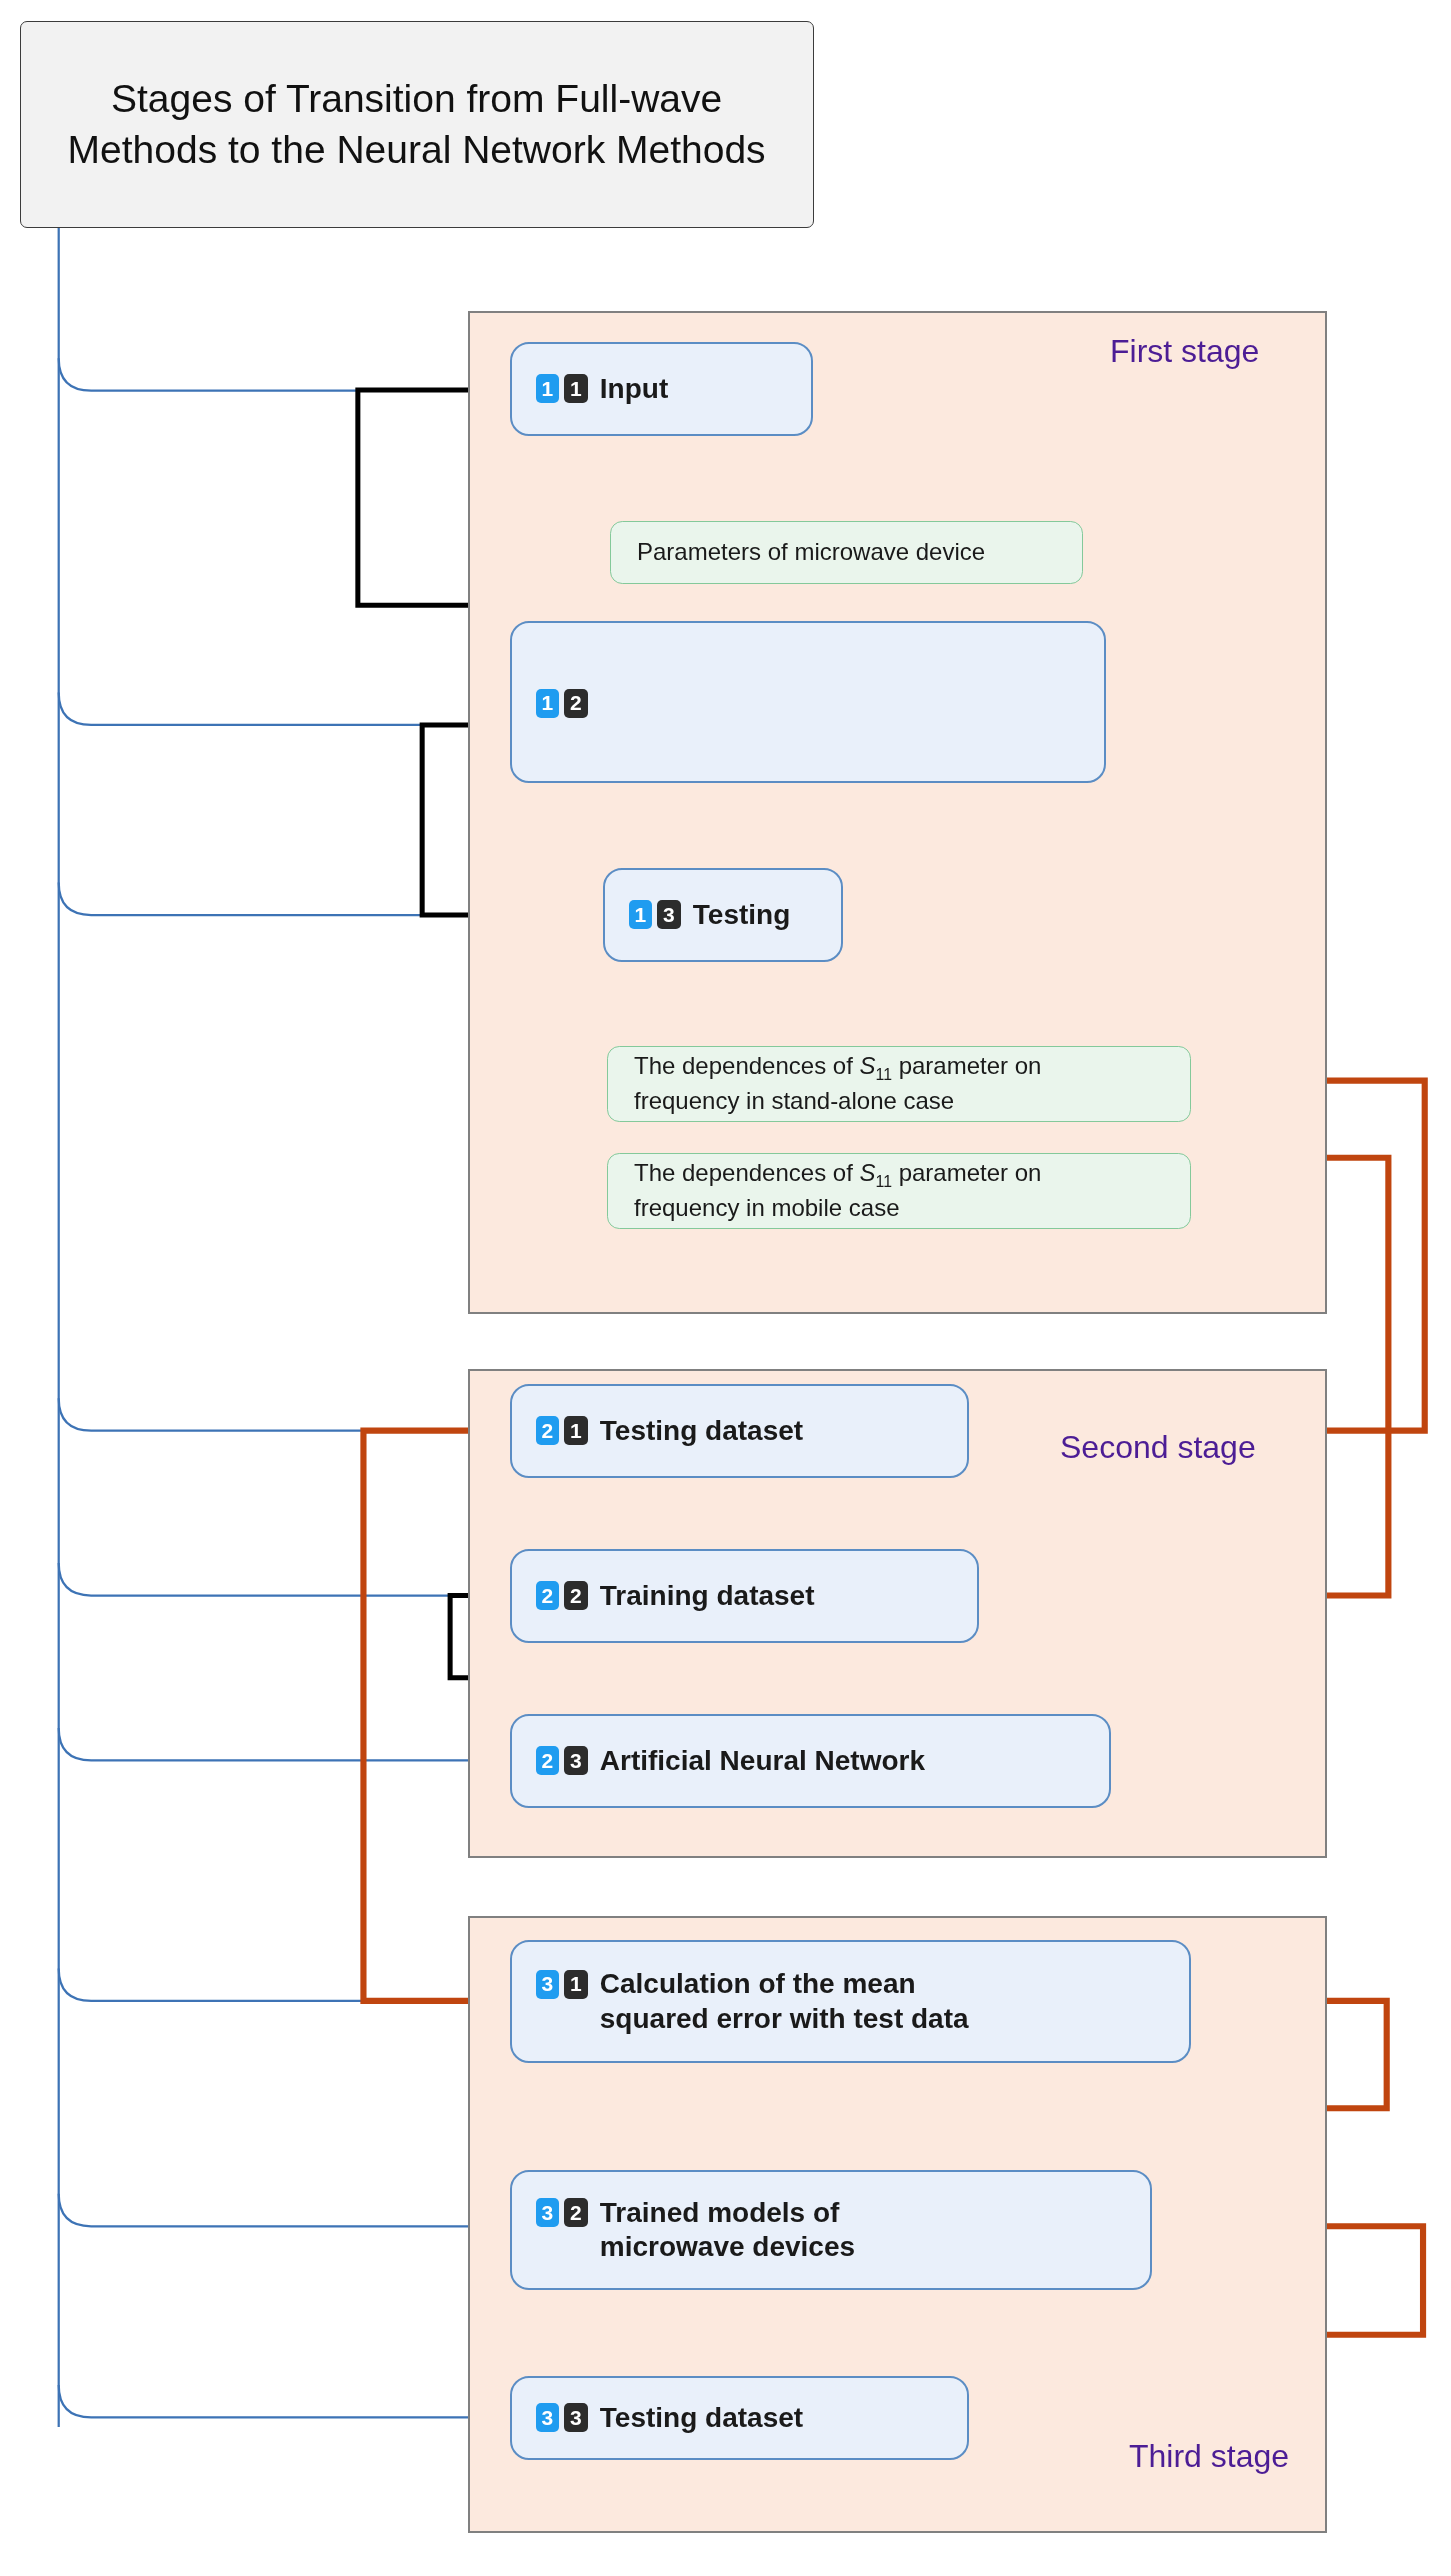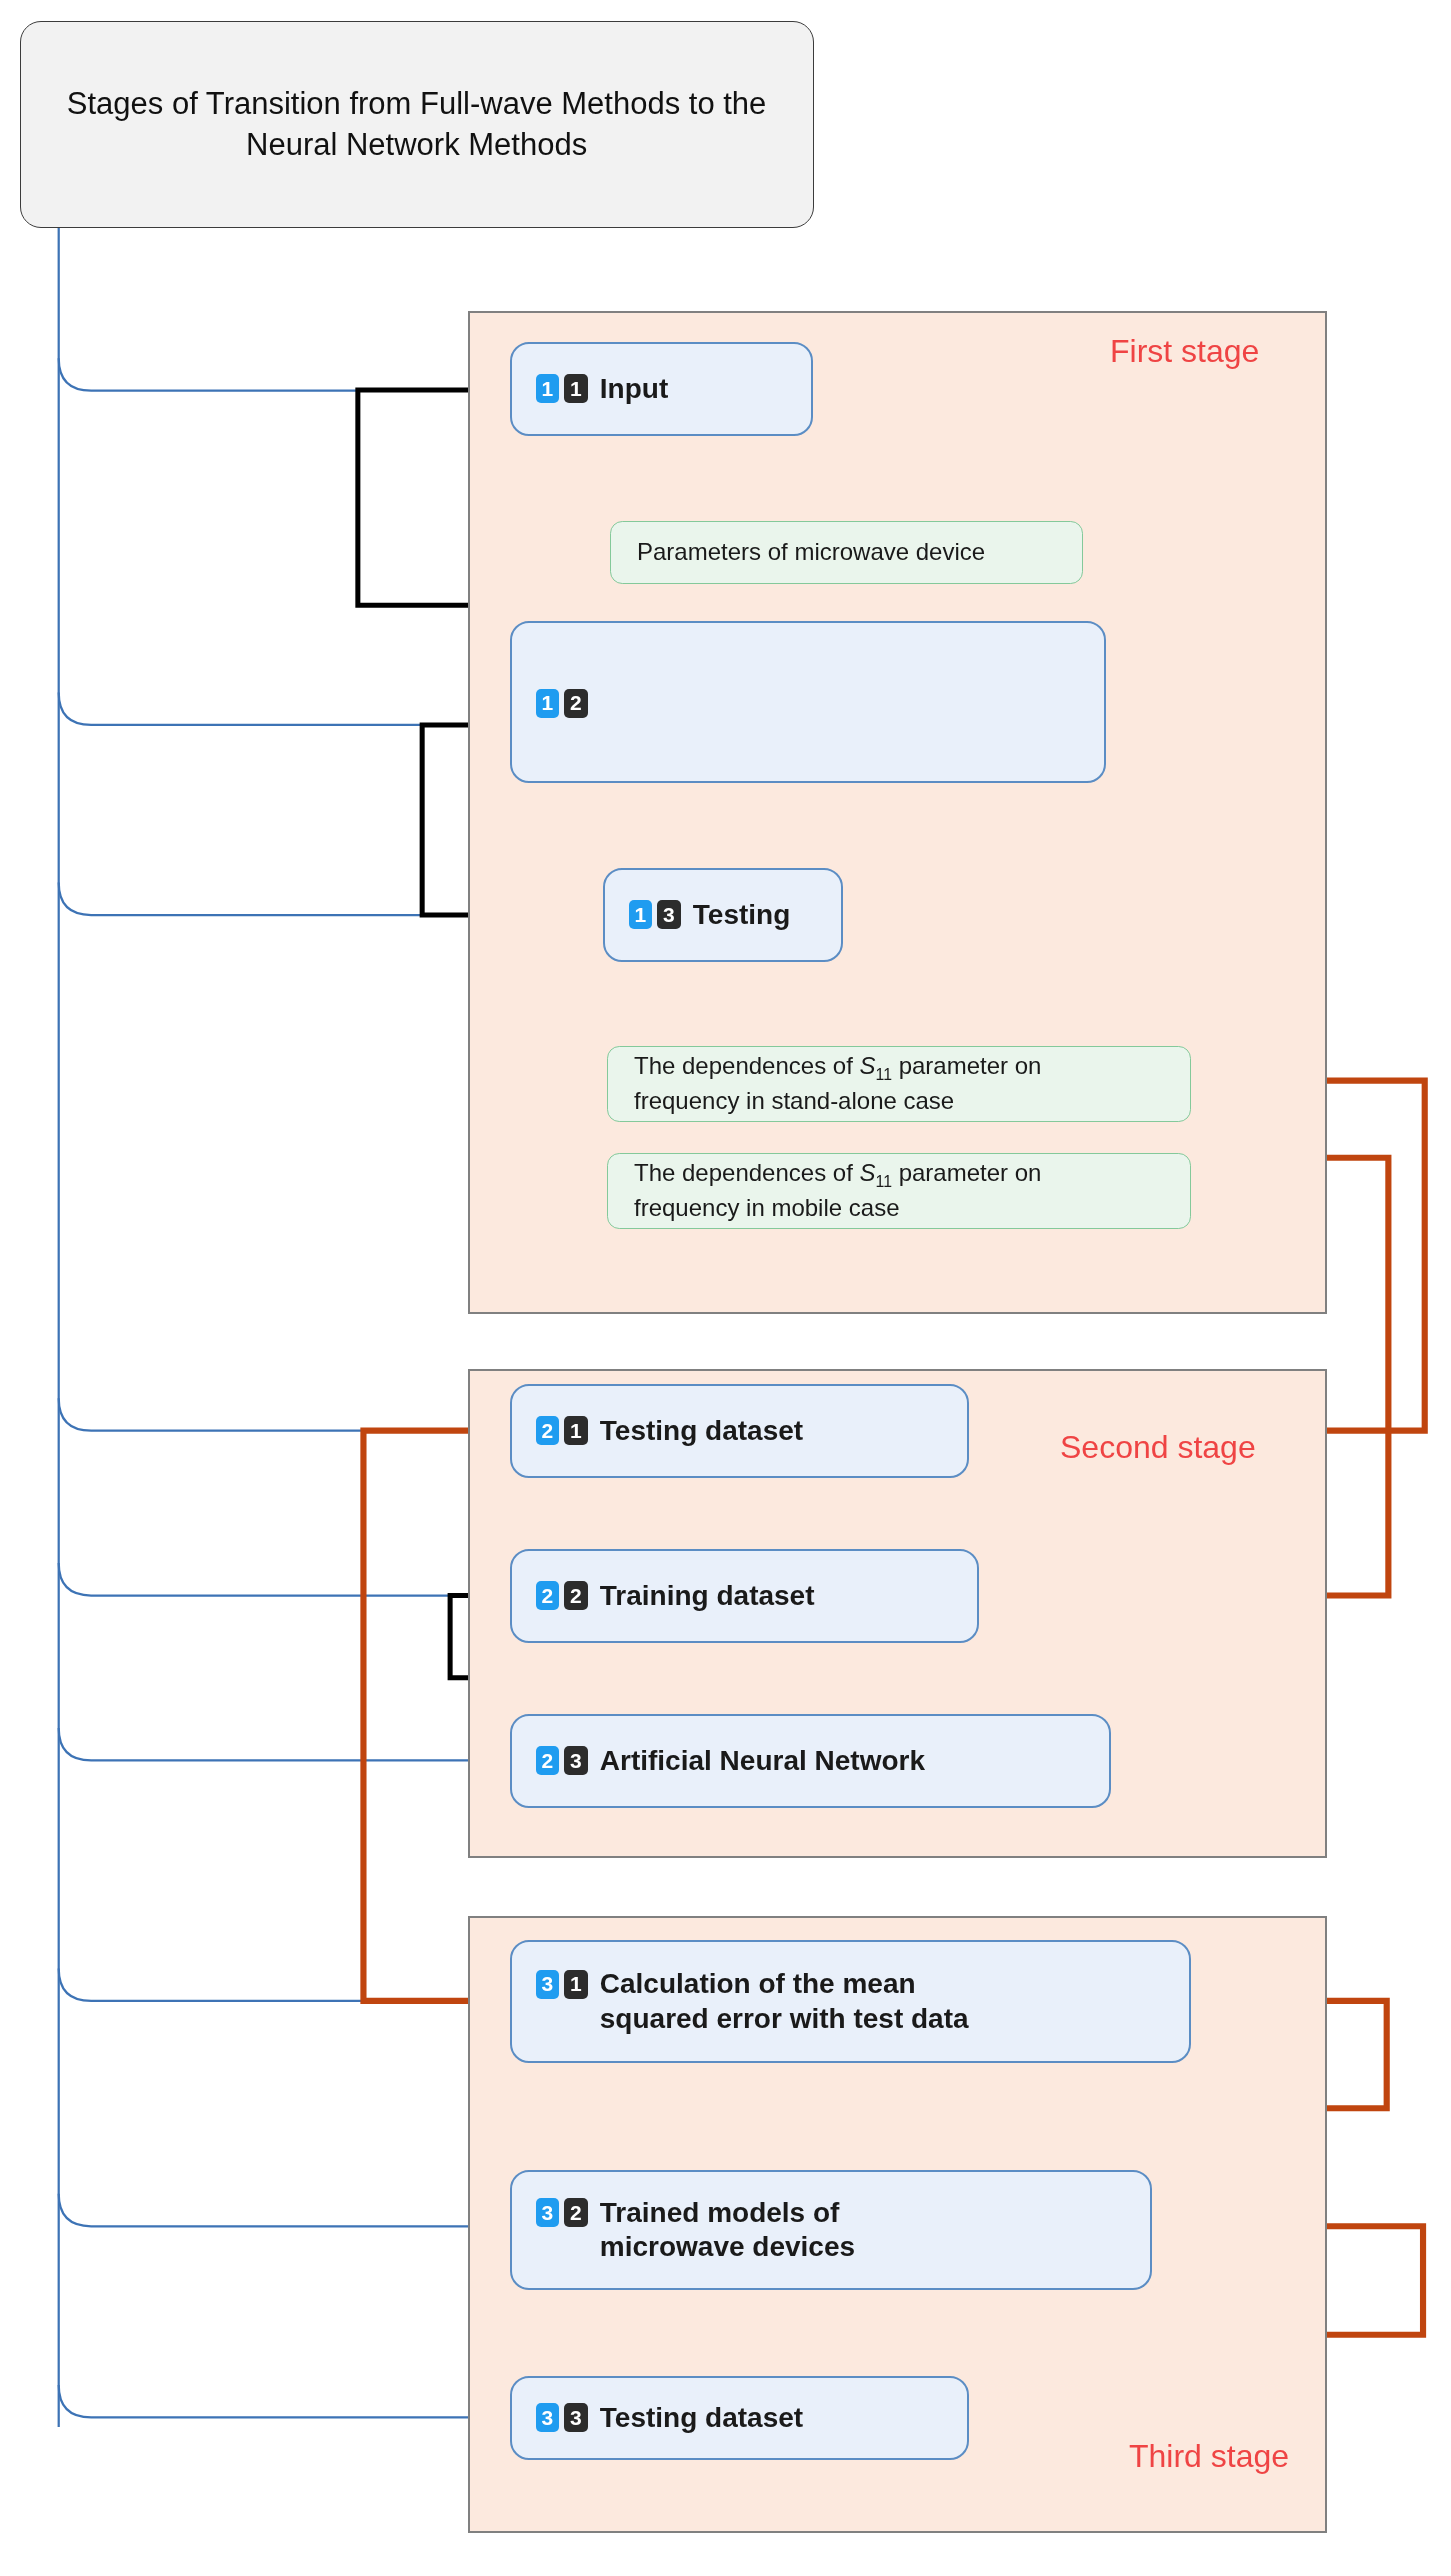--- a/index.html
+++ b/index.html
@@ -1,27 +1,27 @@
 <!DOCTYPE html>
 <html style="font-size:9px"><head>
 <meta charset="utf-8">
 <style>
   html,body{margin:0;padding:0;background:#ffffff;}
   body{font-family:"Liberation Sans", sans-serif;}
   #root{position:relative;width:1451px;height:2576px;background:#fff;overflow:hidden;}
   #wires{position:absolute;left:0;top:0;width:1451px;height:2576px;}
 
   .stage{position:absolute;background:#FCE9DE;border:2.8px solid #808080;box-sizing:border-box;}
-  .stage-label{position:absolute;font-size:32px;color:#ef4444;white-space:nowrap;
+  .stage-label{position:absolute;font-size:32px;color:#4c1d95;white-space:nowrap;
                 font-family:"Liberation Sans", sans-serif;}
 
   .title-box{position:absolute;background:#F2F2F2;border:1.7px solid #3C3C3C;
-             border-radius:21px;box-sizing:border-box;
+             border-radius:7px;box-sizing:border-box;
              display:flex;align-items:center;justify-content:center;text-align:center;
-             font-size:31px;line-height:1.3;color:#111;padding:6.7px 15.7px;}
+             font-size:39px;line-height:1.3;color:#111;padding:6.7px 15.7px;}
 
   .node{position:absolute;background:#E9F0FA;border:2.2px solid #5B8DC4;
         border-radius:19px;box-sizing:border-box;
         display:flex;align-items:center;padding-left:23.5px;}
   .node .row{display:flex;align-items:center;}
   .node .txt{font-size:28px;color:#1a1a1a;line-height:1.22;white-space:pre-line;
              margin-left:12.3px;font-weight:bold;}
   .badge{width:23.5px;height:29px;border-radius:5px;display:inline-flex;
          align-items:center;justify-content:center;color:#fff;font-size:21px;
          font-weight:bold;flex:0 0 auto;}

